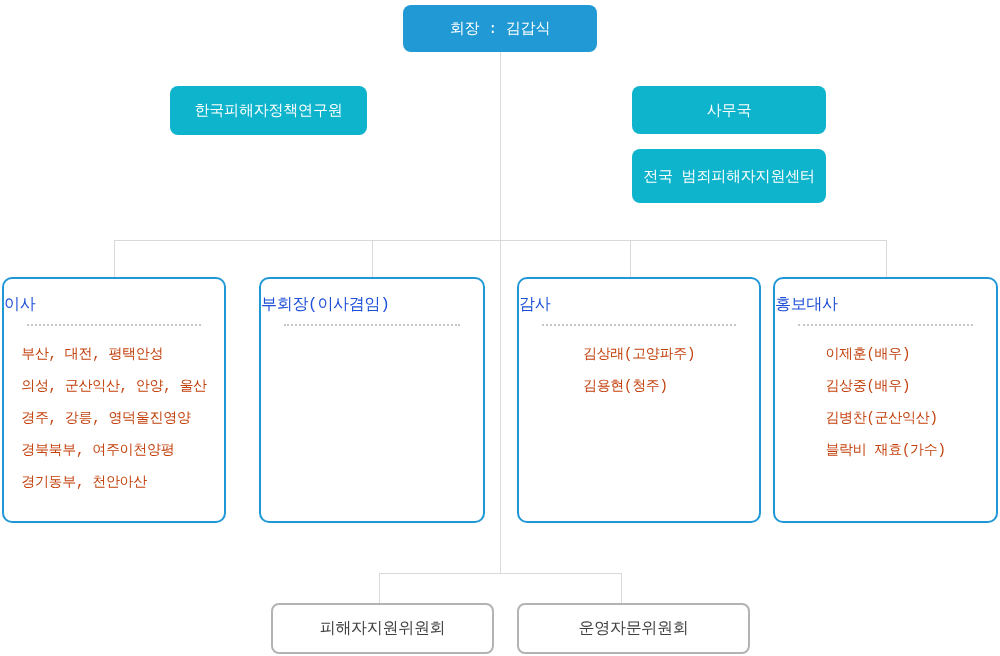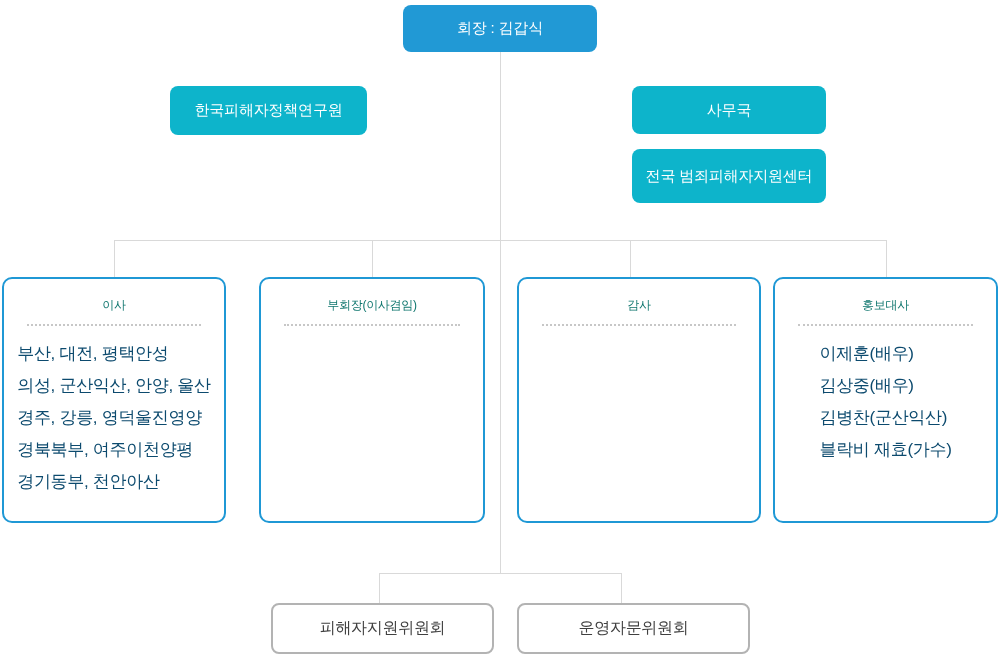--- a/index.html
+++ b/index.html
@@ -1,15 +1,15 @@
 <!DOCTYPE html>
 <html><head>
 <meta charset="utf-8">
 <style>
-  * { margin:0; padding:0; box-sizing:border-box; }
+  * { margin:0; padding:0; box-sizing:border-box;font-family:Liberation Mono, monospace; }
   html,body { background:#ffffff; }
   body {
     font-family:"Liberation Sans","DejaVu Sans",sans-serif;
     -webkit-font-smoothing:antialiased;
   }
   .canvas {
     position:relative;
     width:1000px; height:656px;
     background:#ffffff;
     overflow:hidden;
@@ -41,31 +41,31 @@
   .col-box {
     position:absolute; z-index:2; top:277px; height:246px;
     background:#ffffff; border:2px solid #1f98d5; border-radius:10px;
     padding-top:15px;
   }
   .col-1 { left:2px;   width:224px; }
   .col-2 { left:259px; width:226px; }
   .col-3 { left:517px; width:244px; }
   .col-4 { left:773px; width:225px; }
   .col-title {
-    height:22px; line-height:22px; text-align:center;
-    font-size:12px; font-weight:500; color:#0f766e; letter-spacing:-0.3px;
+    height:22px; line-height:22px; text-align:left;
+    font-size:16px; font-weight:500; color:#1d4ed8; letter-spacing:-0.3px;
   }
   .dotted-divider {
     margin:8px 23px 0 23px; height:0;
     border-top:2px dotted #c7c7c7;
   }
   .col-content { margin-top:12px; text-align:center; }
   .col-content-inner { display:inline-block; text-align:left; }
   .member-line {
-    font-size:17px; line-height:32px; color:#0c4a6e;
+    font-size:14px; line-height:32px; color:#c2410c;
     letter-spacing:-0.3px; white-space:nowrap;
   }
 
   
   .committee-box {
     position:absolute; z-index:2; top:603px; height:51px;
     background:#ffffff; border:2px solid #b3b3b3; border-radius:8px;
     display:flex; align-items:center; justify-content:center;
     font-size:16px; color:#404040; letter-spacing:-0.3px;
   }
@@ -109,20 +109,23 @@
   </div>
 
   <div class="col-box col-2">
     <div class="col-title">부회장(이사겸임)</div>
     <div class="dotted-divider"></div>
   </div>
 
   <div class="col-box col-3">
     <div class="col-title">감사</div>
     <div class="dotted-divider"></div>
+    <div class="col-content">
+      <div class="col-content-inner"><div class="member-line">김상래(고양파주)</div><div class="member-line">김용현(청주)</div></div>
+    </div>
   </div>
 
   <div class="col-box col-4">
     <div class="col-title">홍보대사</div>
     <div class="dotted-divider"></div>
     <div class="col-content">
       <div class="col-content-inner"><div class="member-line">이제훈(배우)</div><div class="member-line">김상중(배우)</div><div class="member-line">김병찬(군산익산)</div><div class="member-line">블락비 재효(가수)</div></div>
     </div>
   </div>
 

